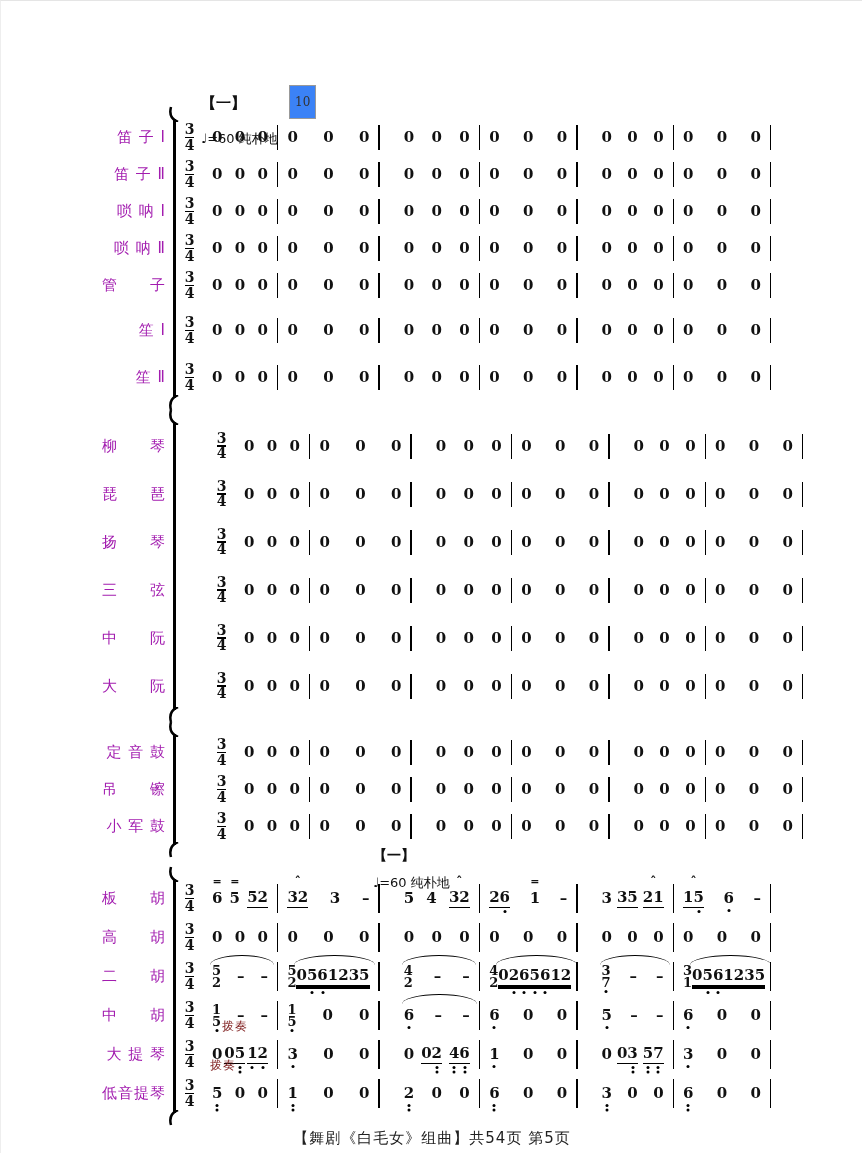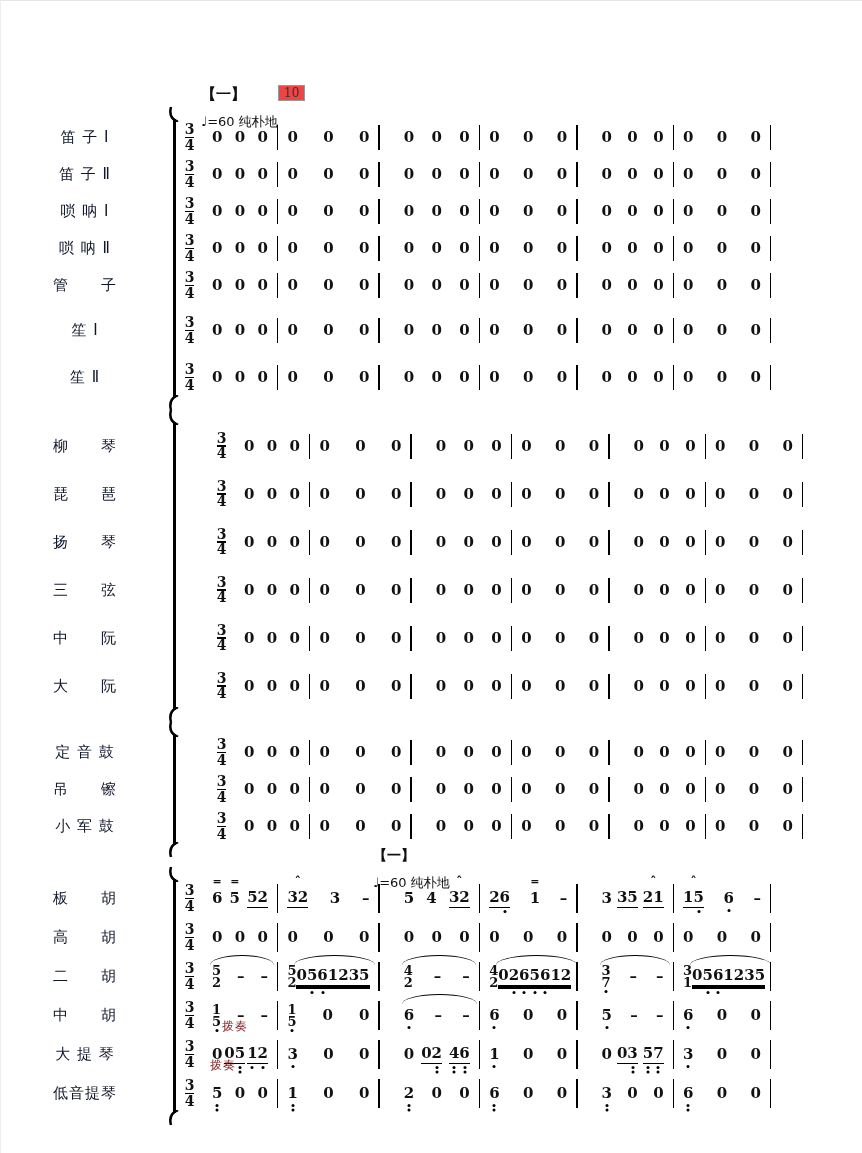--- a/index.html
+++ b/index.html
@@ -1,36 +1,36 @@
 <!DOCTYPE html>
 <html><head>
 <meta charset="utf-8">
 <style>
   html,body{margin:0;padding:0;background:#fff;}
   .page{position:relative;width:862px;height:1153px;background:#fff;overflow:hidden;
         font-family:"DejaVu Sans",sans-serif;color:#111;border-top:1px solid #e5e5e5;border-left:1px solid #eee;}
   
   .header{position:absolute;left:200px;top:84px;line-height:16px;}
   .sec{font-weight:bold;font-size:15px;display:inline-block;}
-  .mbox{display:inline-block;border:1px solid #999;padding:0 5px;font:12px "DejaVu Serif",serif;
-        margin-left:32px;vertical-align:2px;color:#333;background:#ef4444;}
+  .mbox{display:inline-block;border:1px solid #999;padding:9px 5px;font:12px "DejaVu Serif",serif;
+        margin-left:43px;vertical-align:2px;color:#333;background:#3b82f6;}
   .tempo{font-size:13px;margin-top:12px;}
   
   .score{padding-top:118px;}
   .group{position:relative;margin-left:172px;border-left:3.5px solid #000;}
   .group svg.hook{position:absolute;left:-9px;}
   .g-plucked,.g-perc{margin-top:24px;padding-left:32px;}
   .row{display:flex;align-items:center;}
   .g-winds .row{height:37px;}
   .g-winds .row.spaced{height:47px;padding-top:6px;box-sizing:border-box;}
   .g-plucked .row{height:48px;}
   .g-perc .row{height:37px;}
   .g-strings .row{height:39px;}
-  .label{position:absolute;left:-172px;width:162px;text-align:center;font-size:15px;
-         letter-spacing:1px;white-space:pre;color:#0f172a;}
+  .label{position:absolute;left:-172px;width:162px;text-align:right;font-size:15px;
+         letter-spacing:1px;white-space:pre;color:#a21caf;}
   .music{display:flex;align-items:center;height:100%;}
   .ts{display:flex;flex-direction:column;align-items:center;width:27px;
       font:bold 14px "DejaVu Serif",serif;line-height:11px;}
   .ts .fl{width:9px;height:1.5px;background:#000;margin:1.5px 0;}
   .measure{position:relative;display:flex;align-items:center;justify-content:space-between;
            padding:0 9px;box-sizing:border-box;height:100%;}
   .m0{width:74px;}.m1{width:100px;}.m2{width:84px;}.m3{width:96px;}.m4{width:80px;}.m5{width:96px;}
   .bl{width:1.4px;background:#000;height:25px;flex:none;}
   .g-strings .bl{height:29px;}
   .bl.gap{margin-right:15px;}
@@ -2746,13 +2746,14 @@
                   <div class="ch">0</div>
                 </div>
               </div>
             </div>
             <div class="bl"></div>
           </div>
         </div>
       </div>
     </div>
 
+  <div class="footer">【舞剧《白毛女》组曲】共54页  第5页</div>
 </div>
 
 </body></html>

